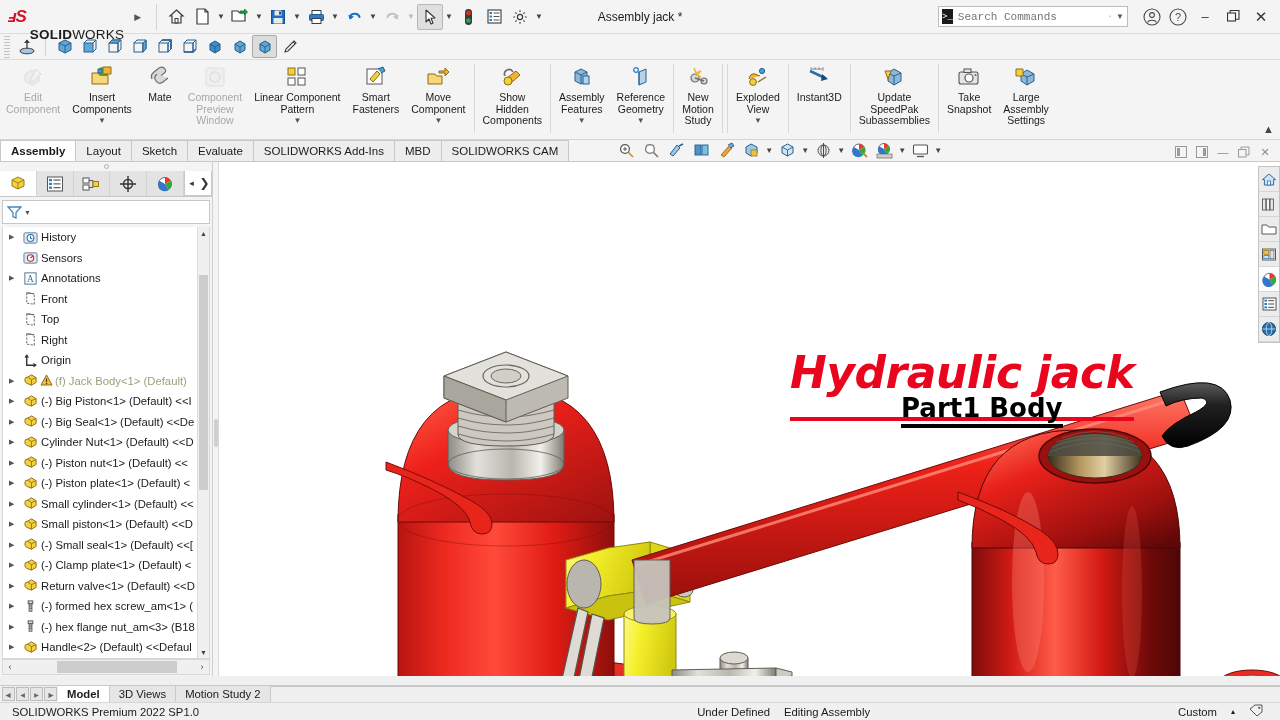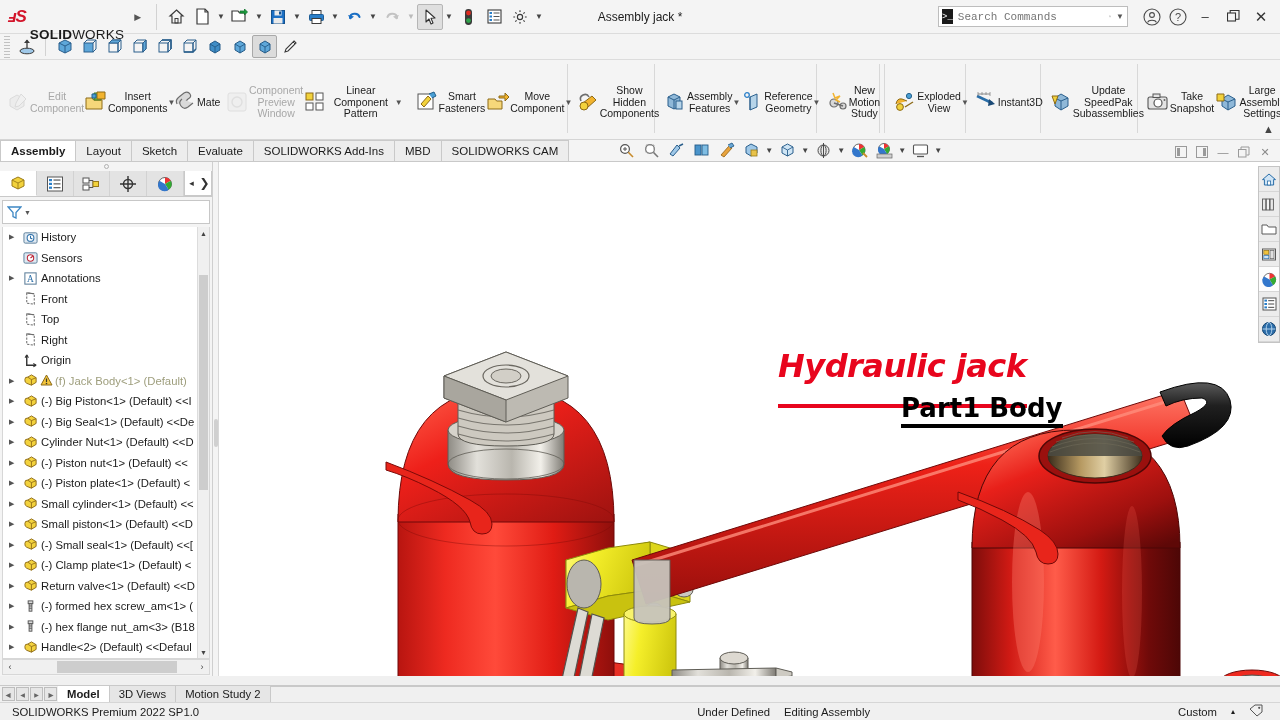--- a/index.html
+++ b/index.html
@@ -49,21 +49,21 @@
   .dots{ width:6px;height:22px; background:
       repeating-linear-gradient(to bottom, #b9b9b9 0 1px, transparent 1px 3px);
       margin-right:4px; opacity:.85;}
   .vbtn{ width:25px;height:23px;display:flex;align-items:center;justify-content:center;
          border:1px solid transparent;border-radius:2px;}
   .vbtn.sel{ background:#dcdcdc;border-color:#a9a9a9;}
 
   
   .ribbon{ height:80px; background:#f4f4f4; display:flex; align-items:stretch;
            border-bottom:1px solid #d5d5d5; position:relative; flex:0 0 80px;}
-  .rb{ display:flex; flex-direction:row; align-items:center; justify-content:flex-start;
+  .rb{ display:flex; flex-direction:column; align-items:center; justify-content:flex-start;
        padding:4px 6px 0; min-width:44px; position:relative;}
   .rb .ic{ height:26px; display:flex;align-items:center;justify-content:center;}
   .rb .lb{ font-size:10.5px; line-height:11.5px; text-align:center; margin-top:2px; white-space:pre-line;}
   .rb.dis .lb{ color:#a8a8a8;}
   .rb .dd{ font-size:8px;color:#555; margin-top:1px;}
   .rb-sep{ width:1px; background:#d8d8d8; margin:4px 2px 6px;}
   .ribbon-collapse{ position:absolute; right:6px; bottom:4px; color:#444; font-size:11px;}
 
   
   .tabsrow{ height:22px; background:#f4f4f4; display:flex; align-items:flex-end;
@@ -102,21 +102,21 @@
   .node.dim .nm{ color:#9e9e7d;}
   .hscroll{ height:16px; background:#f0f0f0; display:flex; align-items:center; border:1px solid #d7d7d7; margin:0 2px 1px;}
   .hscroll .ar{ width:14px; text-align:center; font-size:9px; color:#444;}
   .hscroll .bar{ flex:1; height:12px; position:relative; background:#f0f0f0;}
   .hscroll .bar i{ position:absolute; left:40px; top:0; width:120px; height:12px; background:#cdcdcd; display:block;}
 
   
   .gfx{ flex:1; position:relative; background:#fff; overflow:hidden;}
   .gfx-split{ position:absolute; left:0; top:0; bottom:0; width:6px; background:#f4f4f4; border-right:1px solid #d8d8d8;}
   .gfx-split .h{ position:absolute; top:50%; left:1px; width:4px;height:28px; background:#d0d0d0; border-radius:2px;}
-  .title-main{ position:absolute; left:565px; top:185px; font-size:32px; font-weight:bold; color:#e8051d;
+  .title-main{ position:absolute; left:577px; top:185px; font-size:44px; font-weight:bold; color:#e8051d;
                font-family:"DejaVu Sans", sans-serif; letter-spacing:-.5px;
                border-bottom:4px solid #e8051d; padding-bottom:19px; font-style:italic;}
   .title-sub{ position:absolute; left:688px; top:231px; font-size:26px; font-weight:bold; color:#000;
               font-family:"DejaVu Sans", sans-serif; border-bottom:4px solid #000; padding-bottom:1px;}
 
   
   .taskpane{ position:absolute; right:0; top:4px; width:22px; background:#e7e7e7;
              border:1px solid #c4c4c4; display:flex; flex-direction:column; }
   .tp{ height:25px; display:flex;align-items:center;justify-content:center; border-bottom:1px solid #d6d6d6; background:#ececec;}
   .tp.white{ background:#fdfdfd;}

